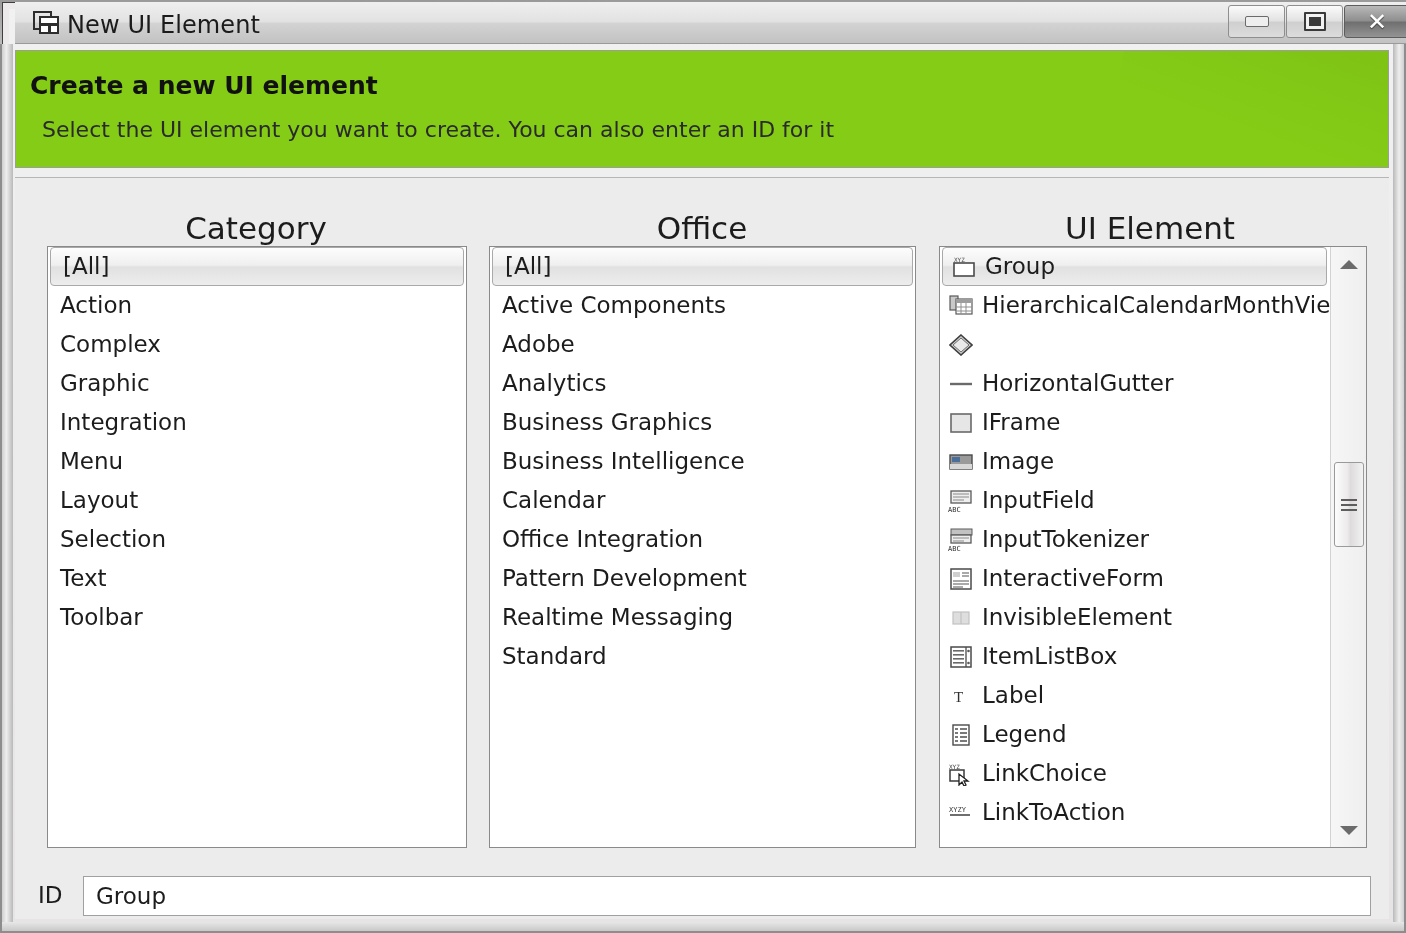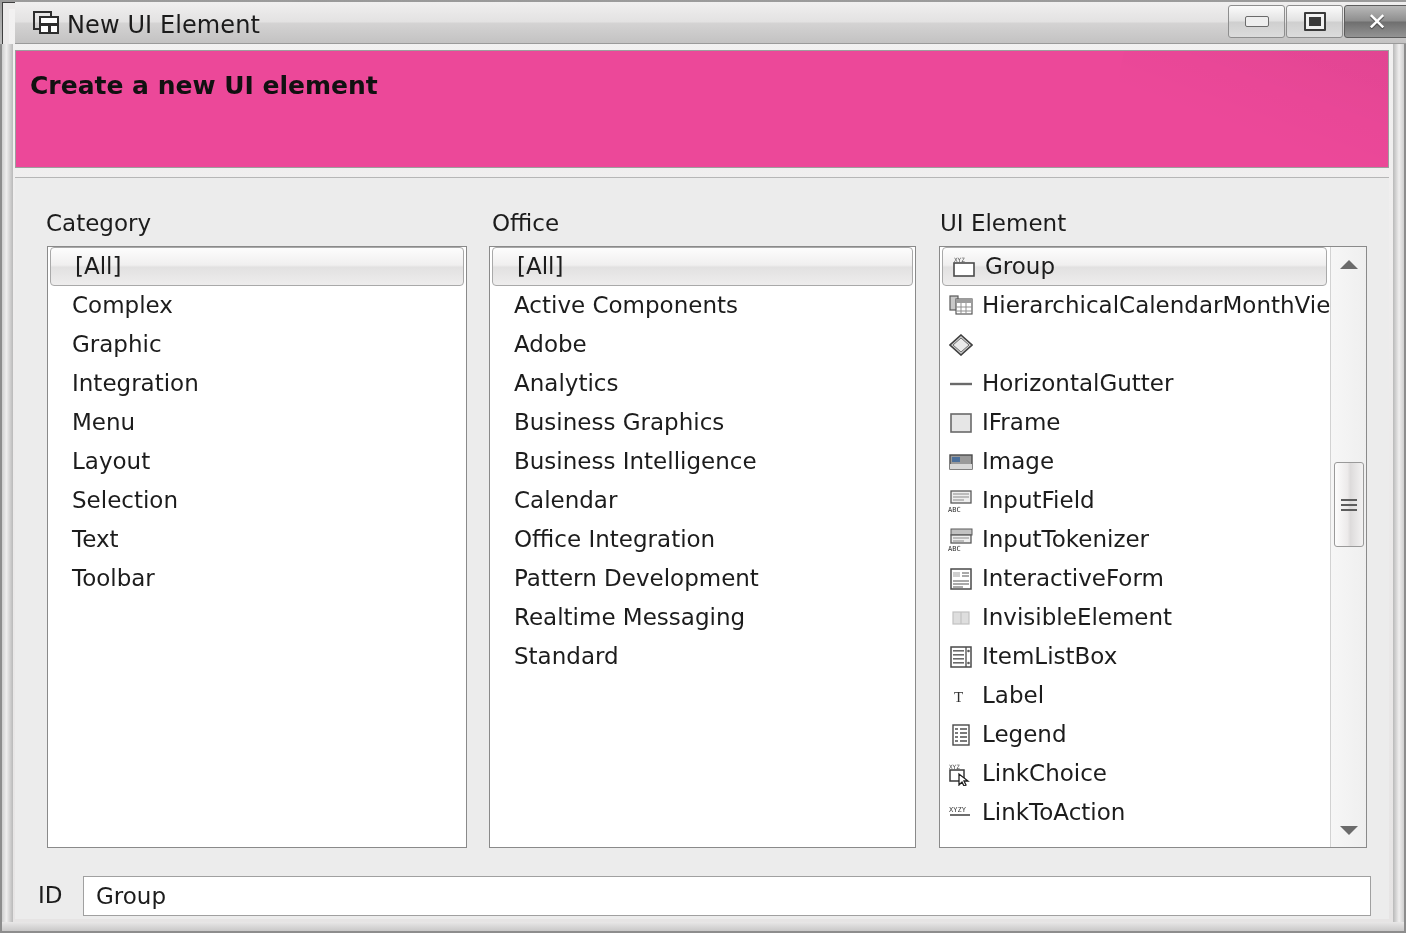--- a/index.html
+++ b/index.html
@@ -76,21 +76,21 @@
     border-color:#5d5d5d;
   }
   .glyph-min{width:22px;height:9px;border:1px solid #6b6b6b;border-radius:2px;background:#eee;}
   .glyph-max{width:18px;height:15px;border:2px solid #3a3a3a;border-radius:1px;background:#f2f2f2;position:relative;}
   .glyph-max:after{content:"";position:absolute;left:3px;top:3px;right:3px;bottom:3px;background:#3a3a3a;}
   .glyph-close{color:#fff;font-size:24px;font-weight:bold;line-height:1;text-shadow:0 1px 1px #333;font-family:"DejaVu Sans",sans-serif;}
 
   
   .header{
     position:absolute;left:15px;top:50px;width:1374px;height:118px;
-    background:#ec4899;border:1px solid #9d9d9d;box-sizing:border-box;
+    background:#84cc16;border:1px solid #9d9d9d;box-sizing:border-box;
     overflow:hidden;
   }
   .header .swoosh{
     position:absolute;right:-60px;top:-120px;width:330px;height:330px;
     border-radius:50%;
     background:linear-gradient(200deg,rgba(0,0,0,.065),rgba(0,0,0,0) 62%);
   }
   .header .swoosh2{
     position:absolute;right:-150px;top:-200px;width:420px;height:420px;
     border-radius:50%;
@@ -105,30 +105,30 @@
     font-family:"DejaVu Sans",sans-serif;
   }
 
   
   .body-panel{
     position:absolute;left:15px;top:177px;width:1374px;height:742px;
     background:#ececec;border-top:1px solid #b6b6b6;box-sizing:border-box;
   }
 
   .col-label{
-    position:absolute;font-size:23px;color:#1c1c1c;
+    position:absolute;font-size:31px;color:#1c1c1c;text-align:center;
     font-family:"DejaVu Sans",sans-serif;
   }
 
   .listbox{
     position:absolute;background:#fff;border:1px solid #8a8a8a;
     box-sizing:border-box;overflow:hidden;
   }
   .listitem{
-    height:39px;line-height:39px;padding-left:24px;
+    height:39px;line-height:39px;padding-left:12px;
     font-size:23px;color:#1c1c1c;white-space:nowrap;
     font-family:"DejaVu Sans",sans-serif;cursor:default;
     box-sizing:border-box;
   }
   .listitem.sel{
     background:linear-gradient(180deg,#fdfdfd 0%,#f0efef 46%,#e2e1e1 52%,#eeeded 100%);
     border:1px solid #a9a9a9;border-radius:4px;
     margin:0 2px;height:39px;line-height:37px;
   }
   .listitem.withicon{display:flex;align-items:center;padding-left:8px;}
@@ -217,31 +217,33 @@
       <div class="winbtn close">
         <span class="glyph-close">✕</span>
       </div>
     </div>
   </div>
 
   <div class="header">
     <div class="swoosh2"></div>
     <div class="swoosh"></div>
     <div class="hdr-title">Create a new UI element</div>
+    <div class="hdr-sub">Select the UI element you want to create. You can also enter an ID for it</div>
   </div>
 
   <div class="body-panel"></div>
 
   <div class="col-label" style="left:46px;top:210px;width:420px;">Category</div>
   <div class="col-label" style="left:492px;top:210px;width:420px;">Office</div>
   <div class="col-label" style="left:940px;top:210px;width:420px;">UI Element</div>
 
   <div class="listbox" style="left:47px;top:246px;width:420px;height:602px;">
     <div id="category-list">
         <div class="listitem sel"><span>[All]</span></div>
+        <div class="listitem"><span>Action</span></div>
         <div class="listitem"><span>Complex</span></div>
         <div class="listitem"><span>Graphic</span></div>
         <div class="listitem"><span>Integration</span></div>
         <div class="listitem"><span>Menu</span></div>
         <div class="listitem"><span>Layout</span></div>
         <div class="listitem"><span>Selection</span></div>
         <div class="listitem"><span>Text</span></div>
         <div class="listitem"><span>Toolbar</span></div>
       </div>
   </div>

